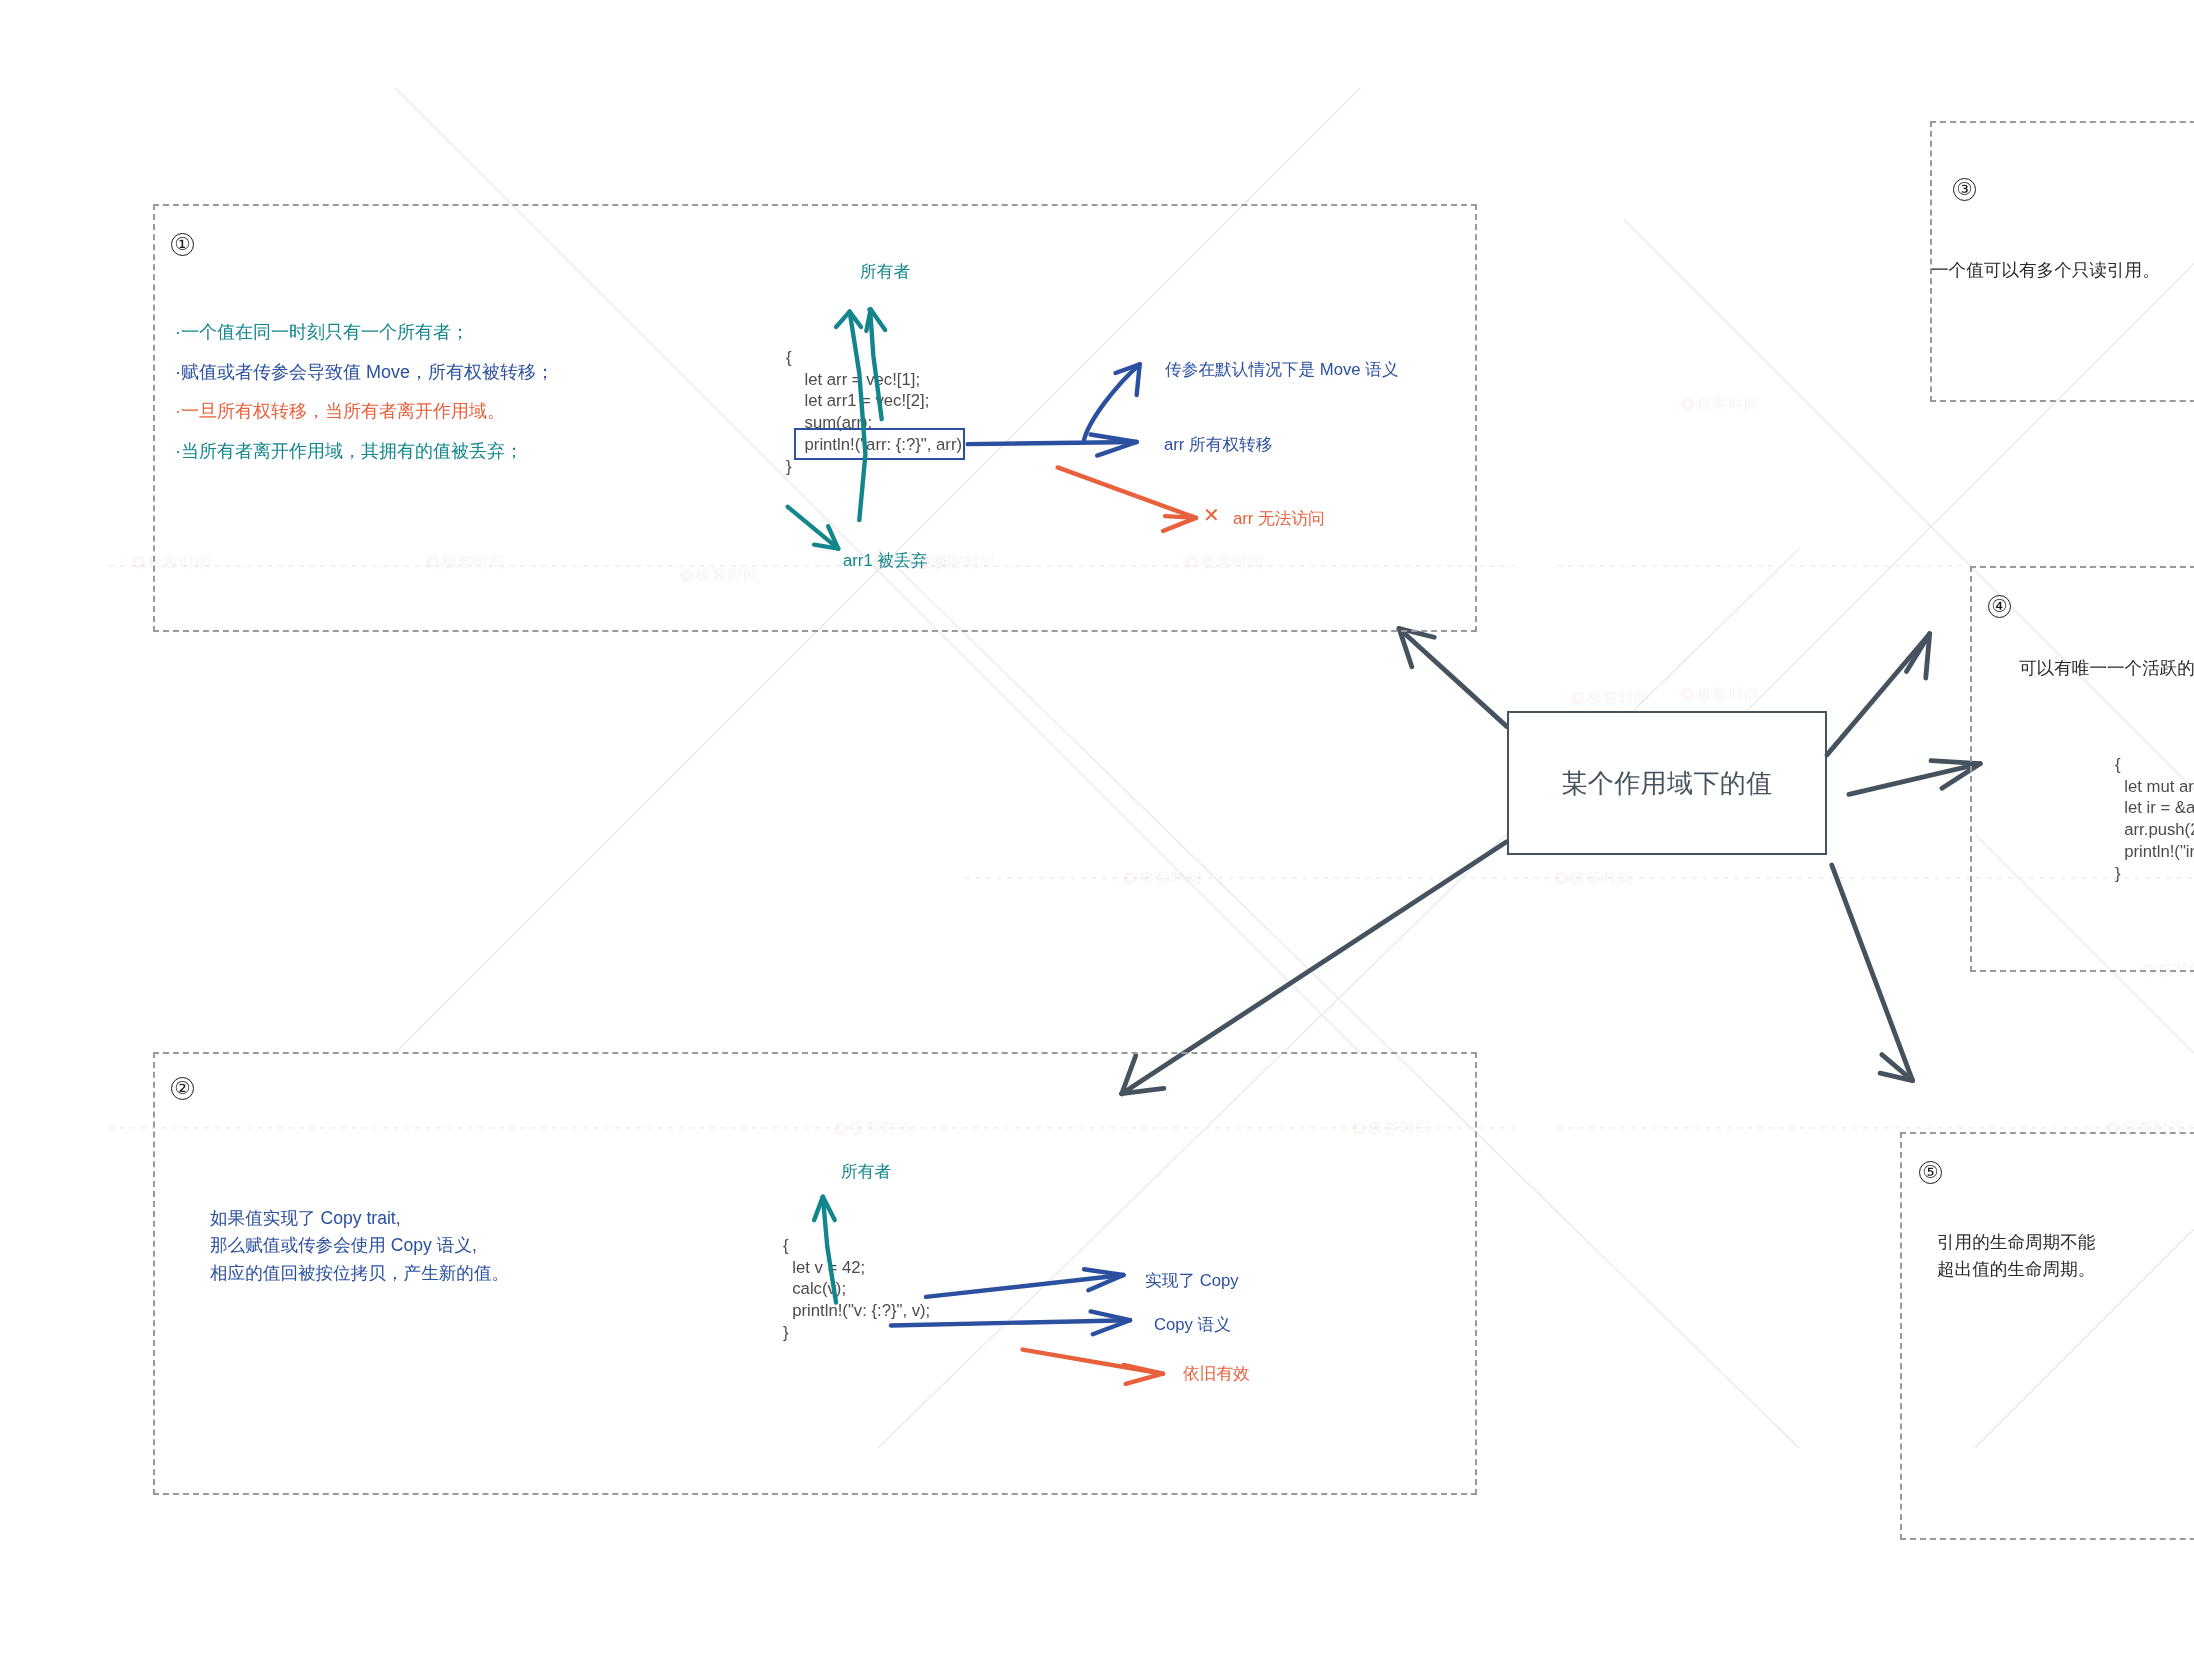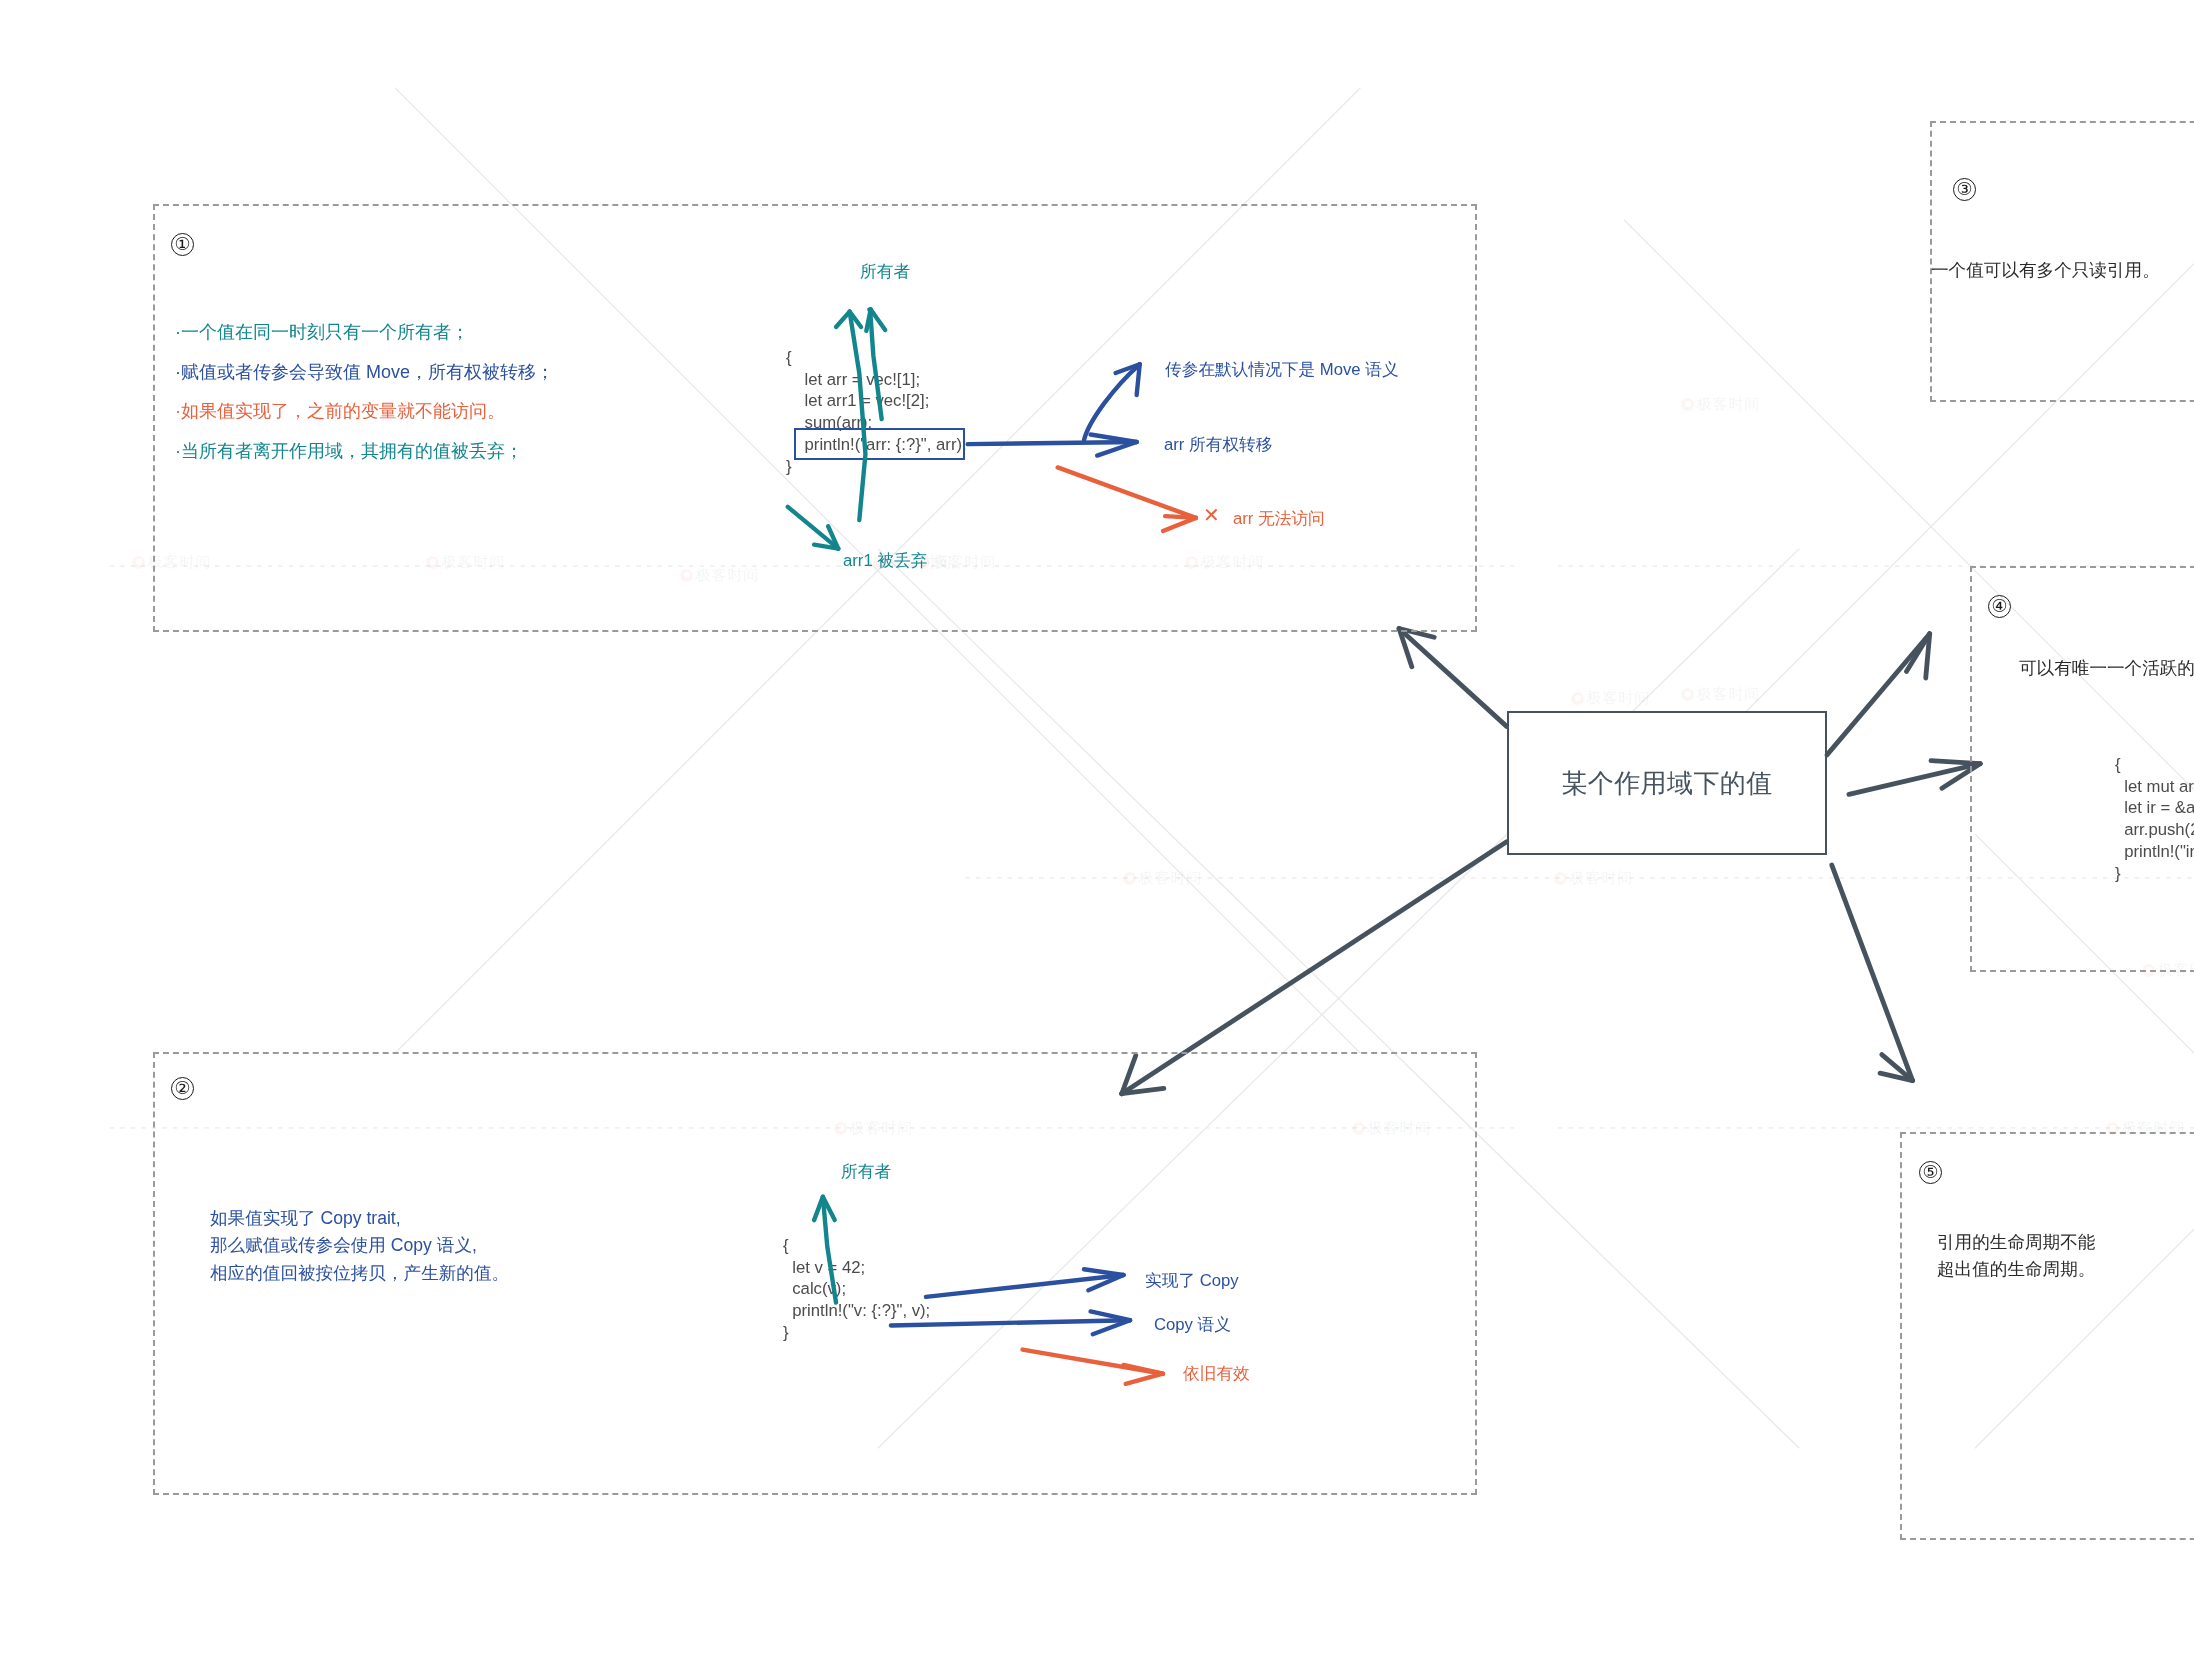--- a/index.html
+++ b/index.html
@@ -262,21 +262,21 @@
     </g>
   </svg>
 
   <div class="card" style="left:153px; top:204px; width:1324px; height:428px;">
   </div>
   <div class="badge" style="left:171px; top:233px;">①</div>
 
   <div class="bullets" style="left:175px; top:323px;">
     <div class="teal" style="color: rgb(19, 134, 141);">·一个值在同一时刻只有一个所有者；</div>
     <div class="blue" style="color: rgb(43, 80, 159);">·赋值或者传参会导致值 Move，所有权被转移；</div>
-    <div class="orange" style="color: rgb(232, 96, 60);">·如果值实现了，之前的变量就不能访问。</div>
+    <div class="orange" style="color: rgb(232, 96, 60);">·一旦所有权转移，当所有者离开作用域。</div>
     <div class="teal" style="color: rgb(19, 134, 141);">·当所有者离开作用域，其拥有的值被丢弃；</div>
   </div>
 
   <div class="code" style="left:786px; top:347px;">{
     let arr = vec![1];
     let arr1 = vec![2];
     sum(arr);
     println!("arr: {:?}", arr);
 }</div>
 

